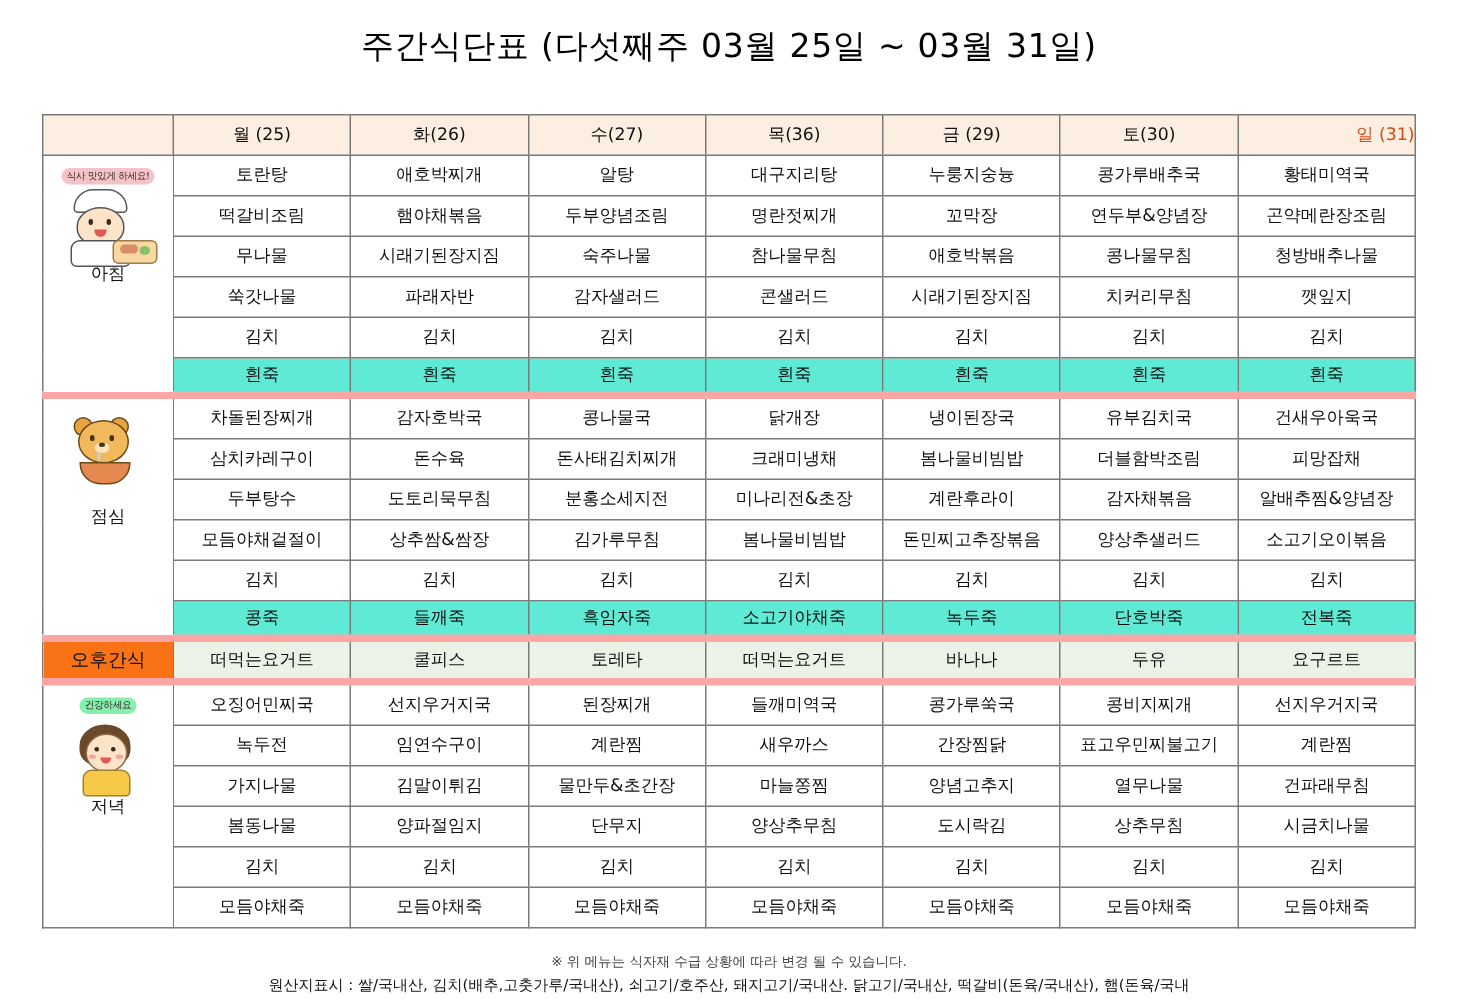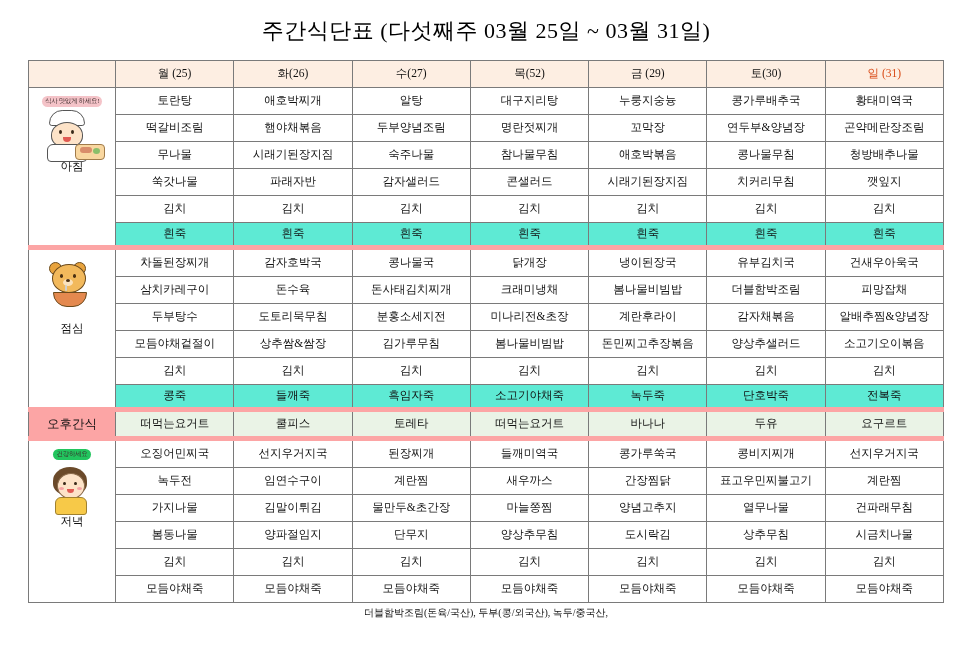--- a/index.html
+++ b/index.html
@@ -13,34 +13,33 @@
     font-family: "DejaVu Sans", "Liberation Sans", sans-serif;
     color: #111;
     overflow: hidden;
   }
   .page {
     width: 972px;
     height: 595px;
     position: relative;
     box-sizing: border-box;
     padding: 0 28px;
-    font-family: Liberation Serif, serif;
   }
   .title {
     text-align: center;
     font-size: 22px;
     font-weight: 400;
     letter-spacing: 0.5px;
     padding: 16px 0 14px 0;
     color: #000;
   }
   table.menu {
     border-collapse: collapse;
     width: 916px;
-    margin: 0 auto;
+    margin: 16px auto;
     table-layout: fixed;
   }
   table.menu td, table.menu th {
     border: 1px solid #7a7a7a;
     font-size: 11.5px;
     font-weight: 400;
     text-align: center;
     vertical-align: middle;
     padding: 0;
     line-height: 1.35;
@@ -50,33 +49,34 @@
     height: 26px;
     background: #fdeee2;
     font-size: 13px;
   }
   thead th.corner {
     background: #fdeee2;
     width: 86px;
   }
   thead th.sun {
     color: #d94a16;
+    text-align: right;
   }
   td.meal-label {
     width: 86px;
     background: #ffffff;
     font-size: 13px;
     vertical-align: bottom;
     padding-bottom: 8px;
     position: relative;
   }
   td.meal-label.snack {
     vertical-align: middle;
     padding-bottom: 0;
-    background: #fca5a5;
+    background: #f97316;
     font-size: 12.5px;
   }
   td.item {
     height: 26px;
   }
   tr.porridge td {
     background: #5eead4;
     height: 22px;
   }
   tr.snack-row td {
@@ -98,21 +98,21 @@
     background: #f4c3c8;
     color: #3a2a2a;
     border-radius: 6px;
     padding: 1px 3px;
     display: inline-block;
     margin-bottom: 1px;
     white-space: nowrap;
     letter-spacing: -0.3px;
   }
   .bubble.green {
-    background: #22c55e;
+    background: #86efac;
   }
   .chef {
     width: 74px;
     height: 56px;
     margin: 0 auto;
     position: relative;
   }
   
   .chef .hat {
     position: absolute;
@@ -320,21 +320,21 @@
 
   <div class="title">주간식단표 (다섯째주 03월 25일 ~ 03월 31일)</div>
 
   <table class="menu">
     <thead>
       <tr>
         <th class="corner"></th>
         <th>월 (25)</th>
         <th>화(26)</th>
         <th>수(27)</th>
-        <th>목(52)</th>
+        <th>목(36)</th>
         <th>금 (29)</th>
         <th>토(30)</th>
         <th class="sun">일 (31)</th>
       </tr>
     </thead>
     <tbody>
 
       <tr>
         <td class="meal-label" rowspan="6">
           <div class="icon-wrap">
@@ -557,18 +557,20 @@
         <td class="item">모듬야채죽</td>
         <td class="item">모듬야채죽</td>
         <td class="item">모듬야채죽</td>
         <td class="item">모듬야채죽</td>
         <td class="item">모듬야채죽</td>
       </tr>
 
     </tbody>
   </table>
 
+  <div class="footnote">※ 위 메뉴는 식자재 수급 상황에 따라 변경 될 수 있습니다.</div>
 
   <div class="origin">
+    <span class="line">원산지표시 : 쌀/국내산, 김치(배추,고춧가루/국내산),  쇠고기/호주산, 돼지고기/국내산. 닭고기/국내산, 떡갈비(돈육/국내산),  햄(돈육/국내</span>
     <span class="line">더블함박조림(돈육/국산), 두부(콩/외국산), 녹두/중국산,</span>
   </div>
 
 </div>
 
 </body></html>

